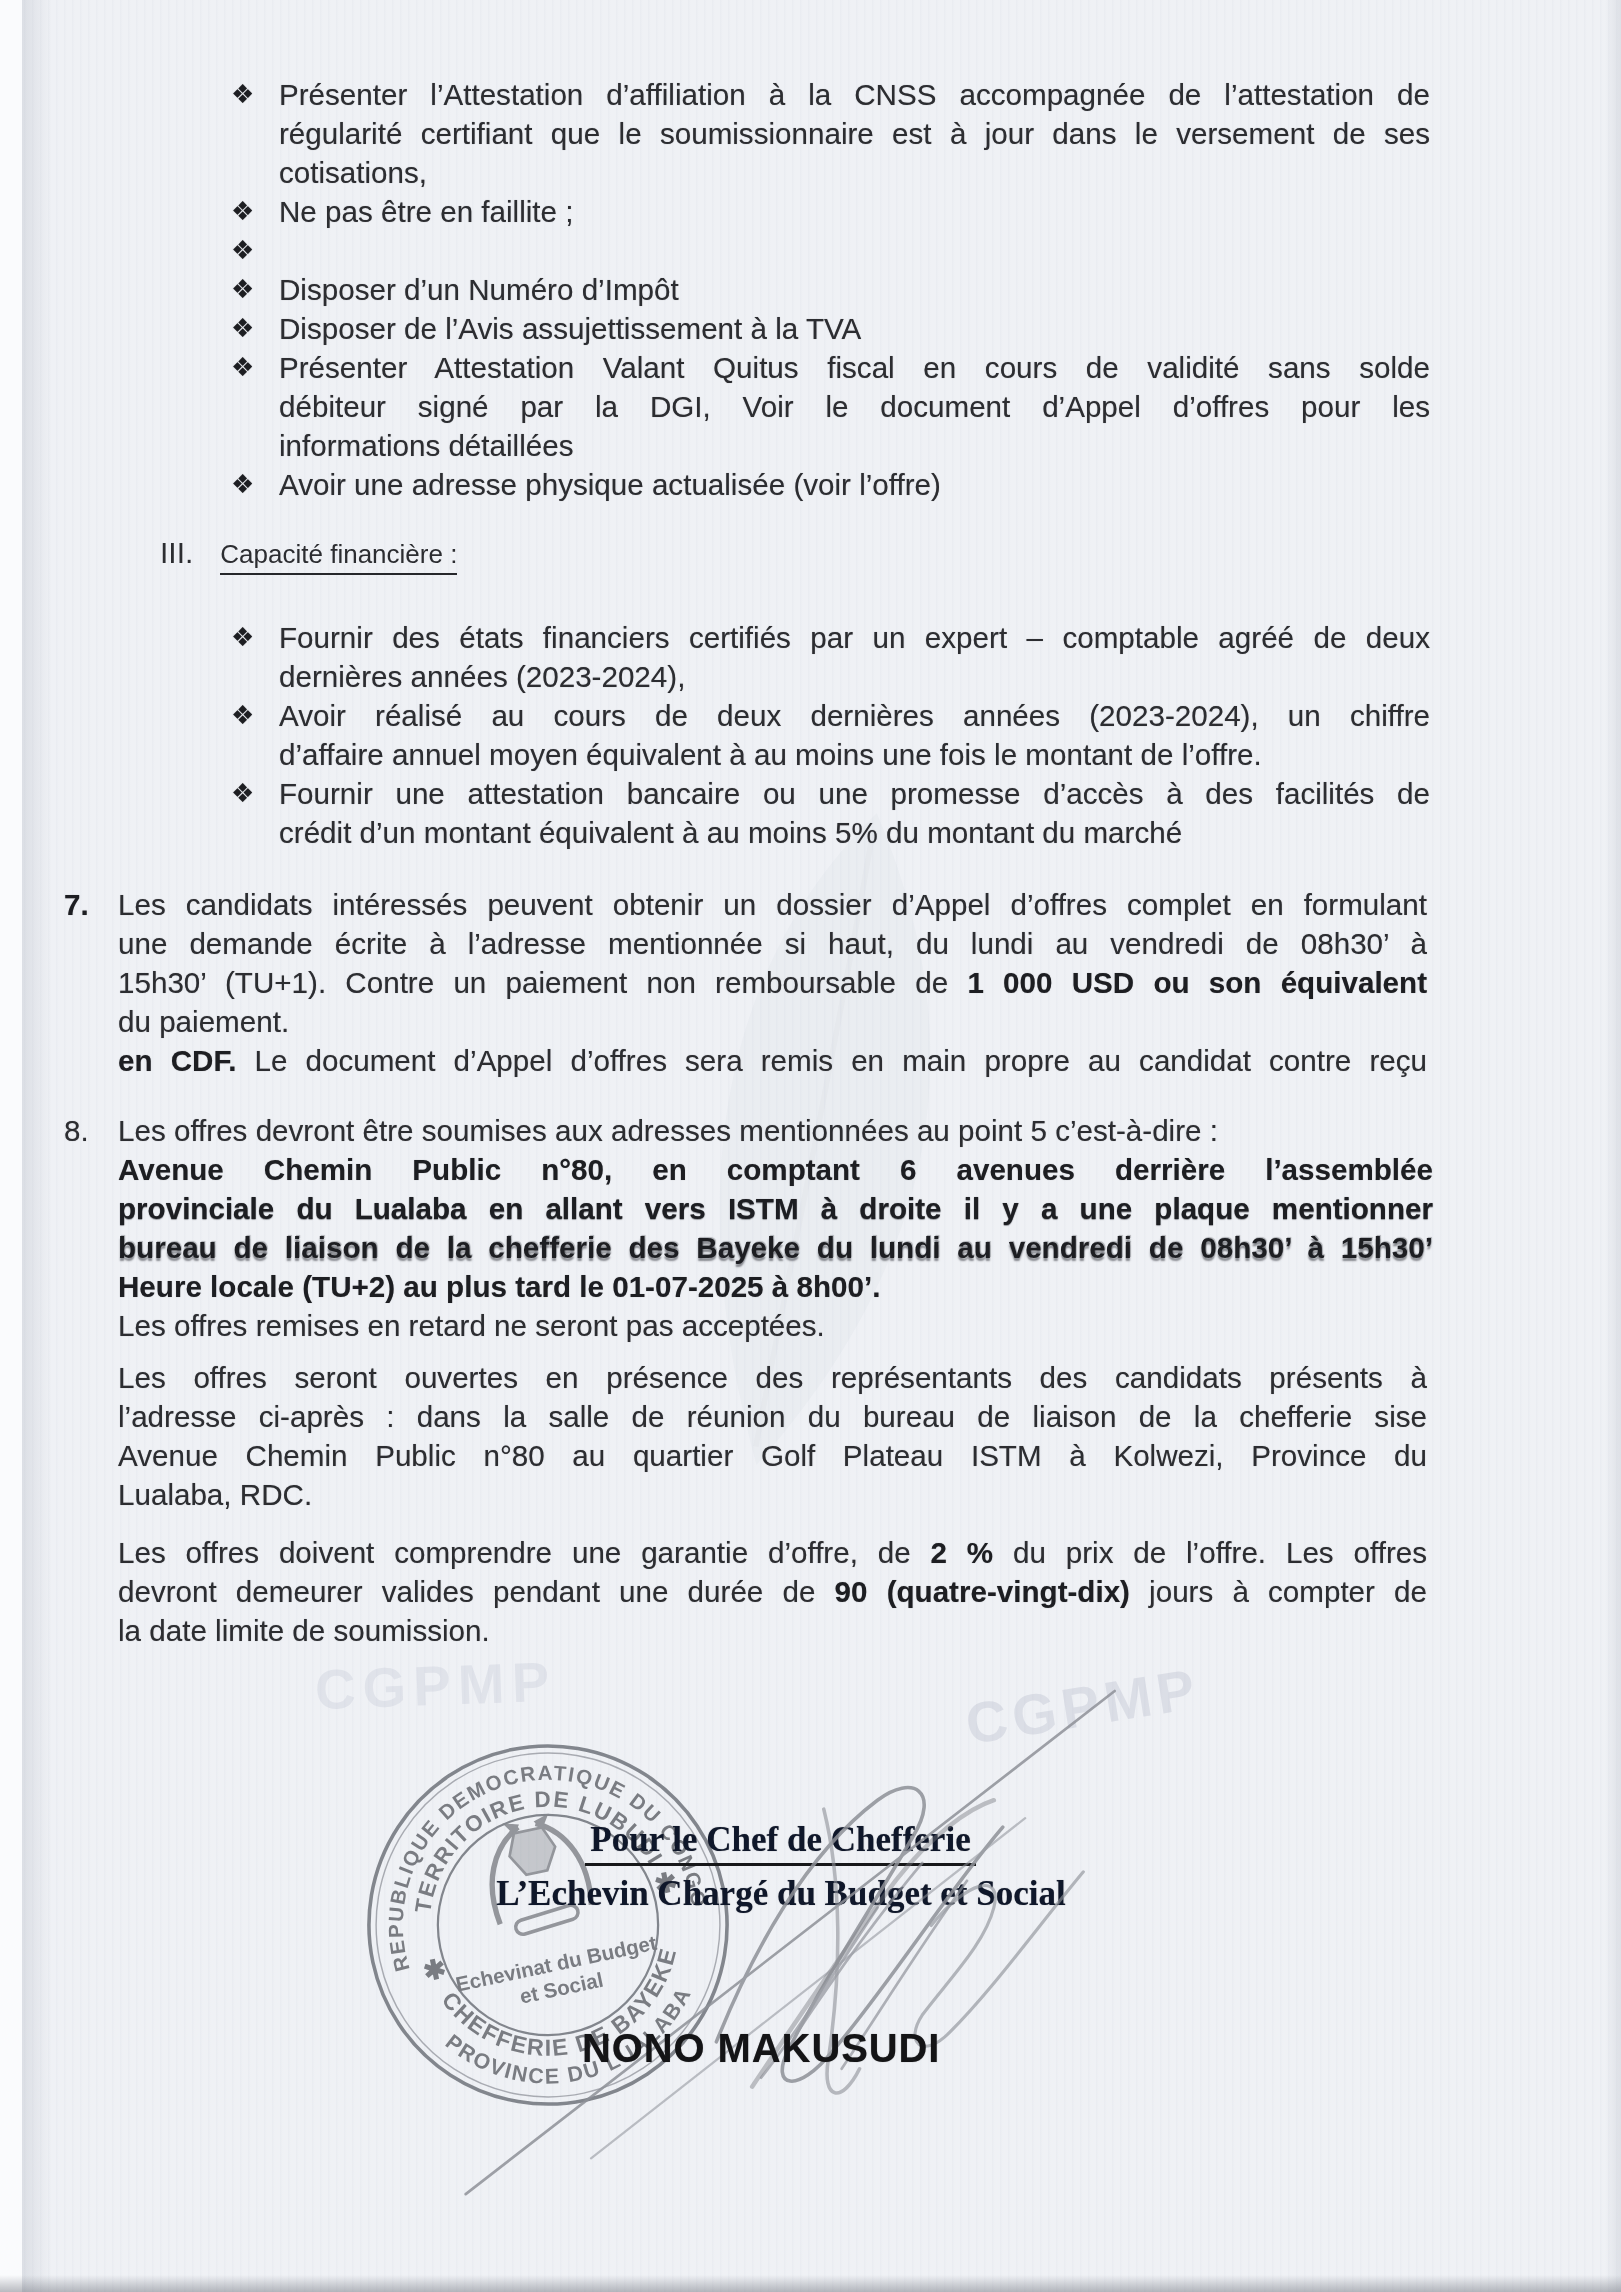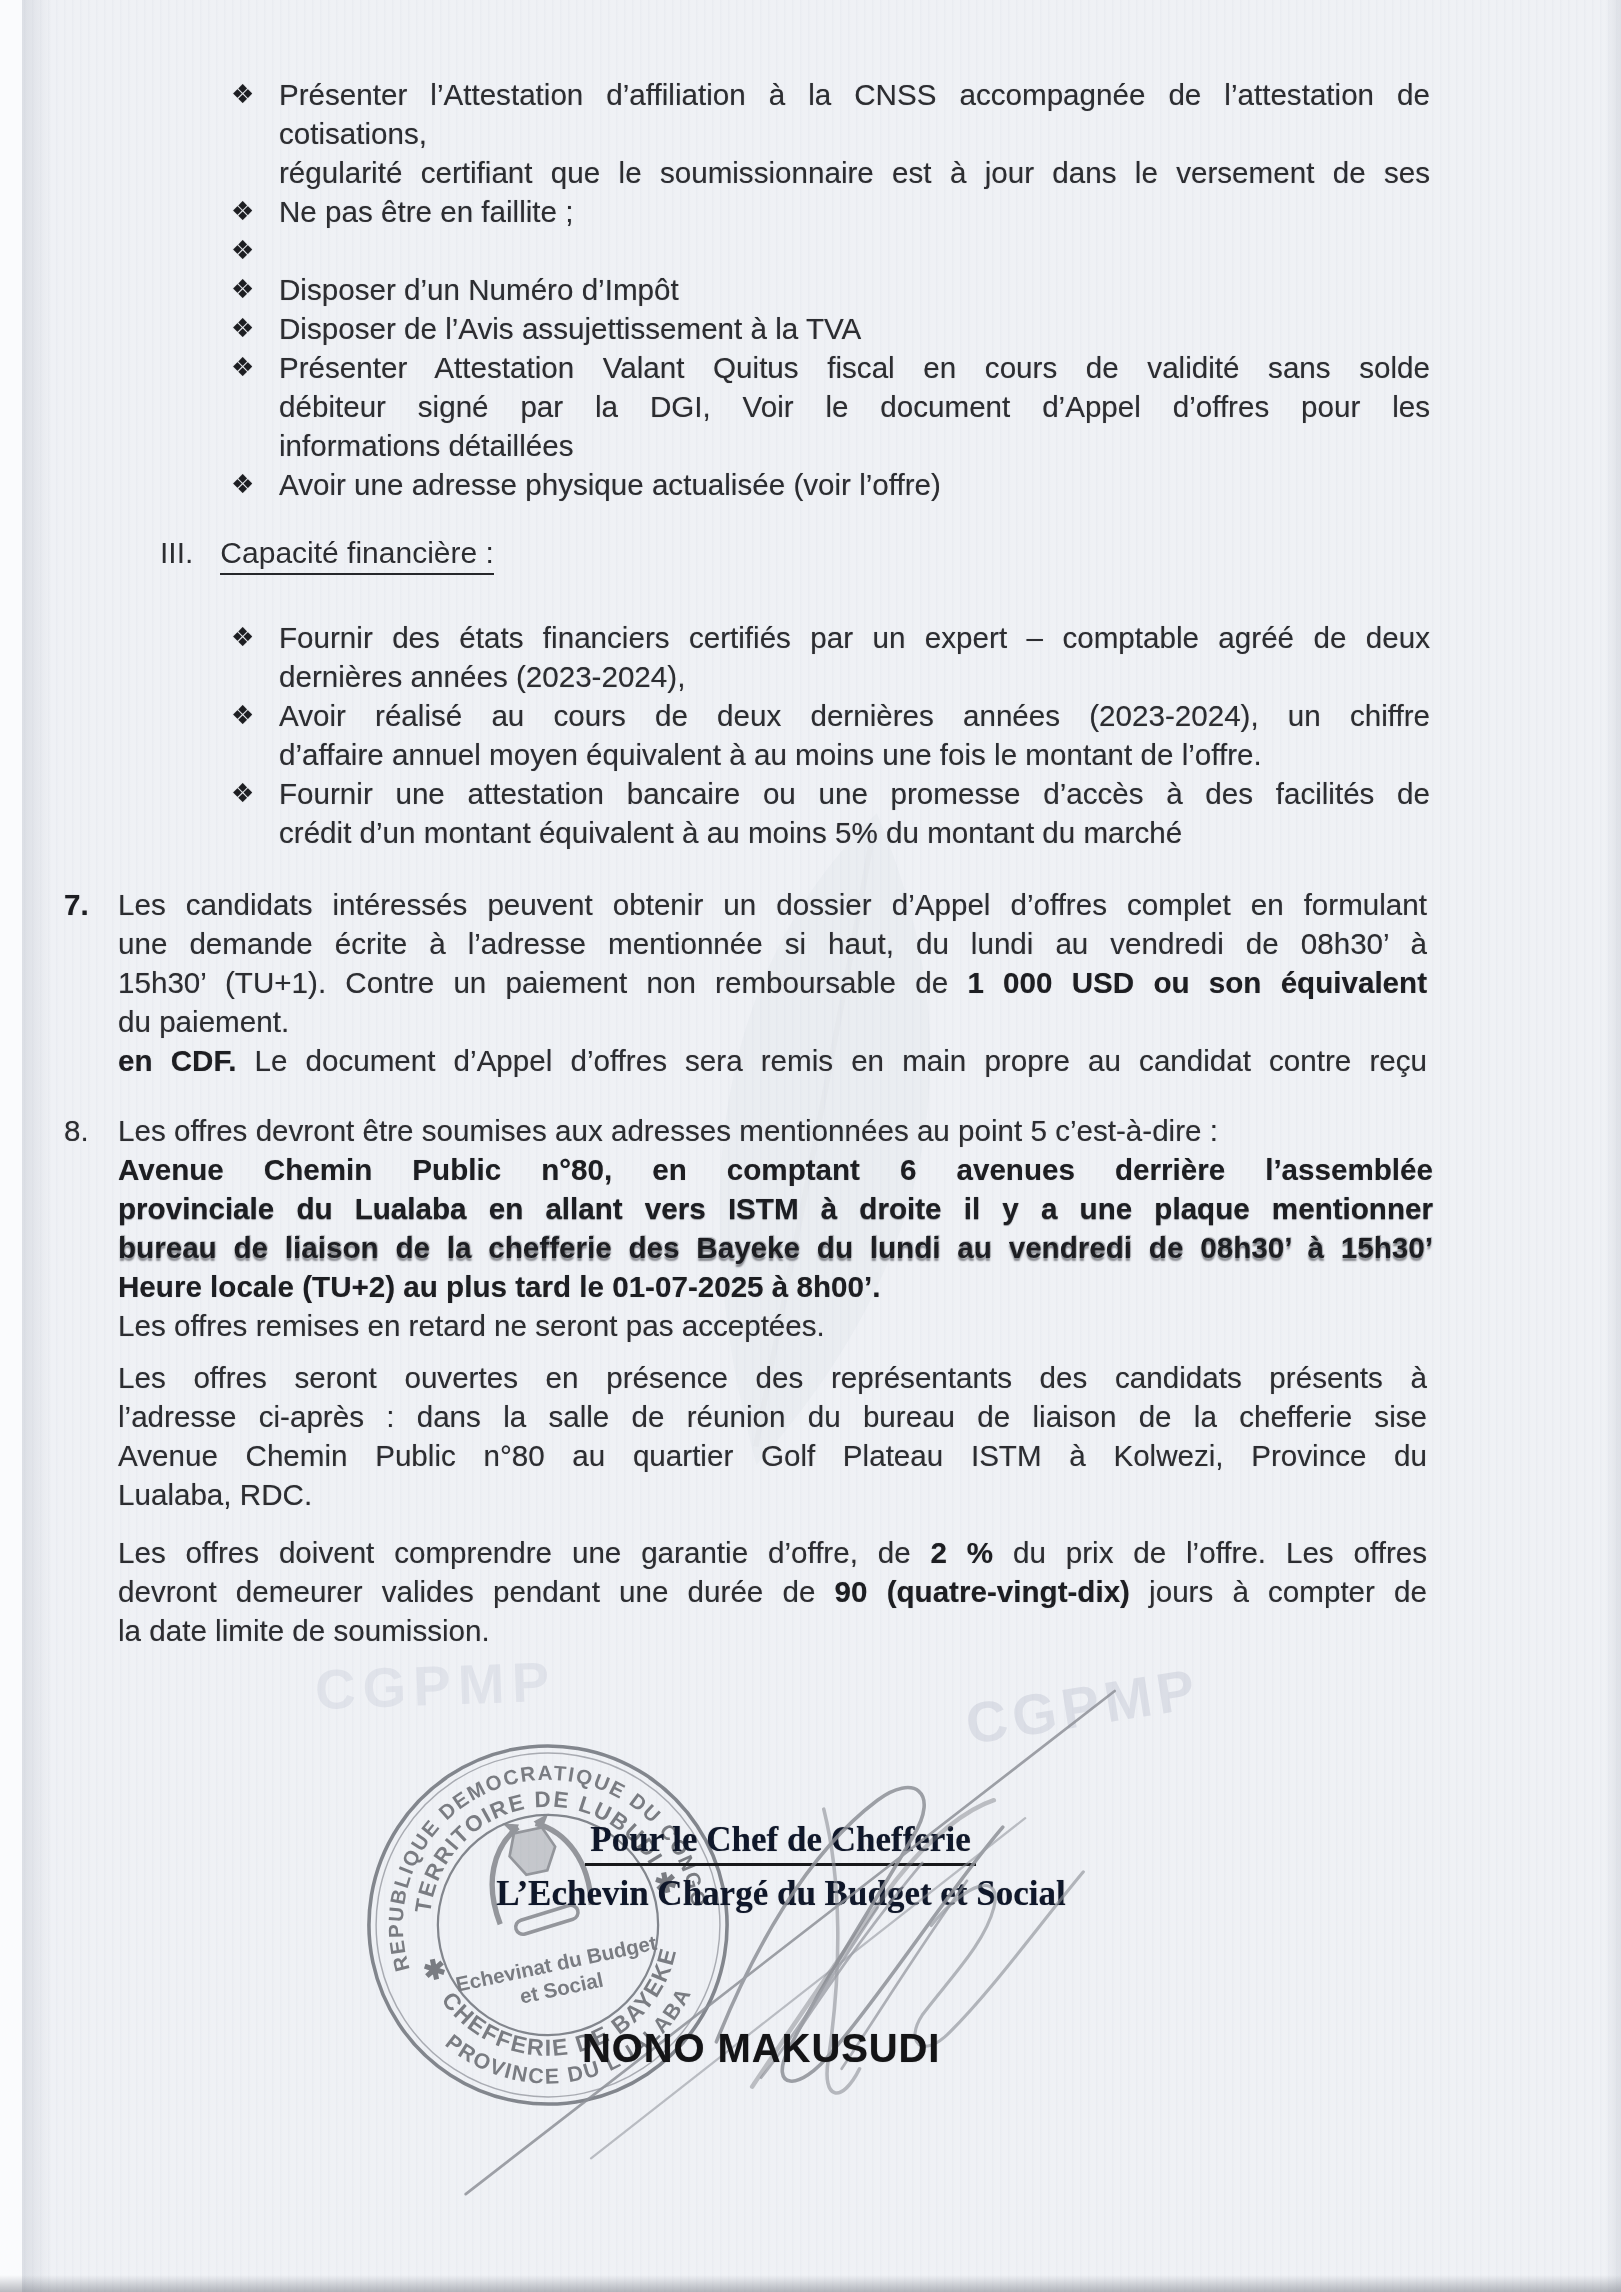--- a/index.html
+++ b/index.html
@@ -19,21 +19,21 @@
   .ln{position:relative;display:block;height:39px;font-size:29.6px;line-height:39px;white-space:nowrap;
       text-shadow:0 0 0.9px rgba(44,45,49,0.45);}
   .ln.j{white-space:normal;text-align:justify;text-align-last:justify;}
   .mk{position:absolute;left:-48px;top:0;font-size:26px;color:#1d1e22;}
   .num{position:absolute;left:-54px;top:0;}
   .b{font-weight:bold;color:#1d1e22;}
   .smear1{text-shadow:0 0.9px 0.9px rgba(55,57,64,0.45),0 0 0.9px rgba(44,45,49,0.5);}
   .smear2{filter:blur(0.4px);text-shadow:0 2.7px 1.8px rgba(55,57,64,0.55),0.9px -0.9px 0.9px rgba(55,57,64,0.35);}
 
   .cap-num{font-size:30px;}
-  .cap-title{font-size:30px;margin-left:27px;border-bottom:2.7px solid #26272b;padding-bottom:3.6px;}
+  .cap-title{font-size:26px;margin-left:27px;border-bottom:2.7px solid #26272b;padding-bottom:3.6px;}
 
   .sig-line{position:absolute;text-align:center;font-family:"Liberation Serif",serif;font-weight:bold;
             color:#0f172a;font-size:35px;text-shadow:0 0 0.9px rgba(27,28,31,0.5);}
   .sig-underline{border-bottom:3.6px solid #17181a;padding:0 5.4px 3.6px 5.4px;}
   .sig-name{position:absolute;text-align:left;font-weight:bold;font-size:40px;color:#141416;
             letter-spacing:0.9px;text-shadow:0 0 0.9px rgba(20,20,22,0.5);}
 
   .wm{position:absolute;font-weight:bold;pointer-events:none;}
   .wm-left{left:315px;top:1653px;font-size:56px;letter-spacing:7.2px;color:rgba(150,158,178,0.16);transform:rotate(-2deg);}
   .wm-right{left:965px;top:1673px;font-size:57px;letter-spacing:5.4px;color:rgba(148,156,176,0.22);transform:rotate(-9deg);}
@@ -50,22 +50,22 @@
 <div class="page">
   <div class="texture"></div>
 
   <svg class="leaf-svg" viewBox="0 0 520 800">
     <path d="M260 20 C 400 220 450 460 280 760 C 140 490 120 230 260 20 Z" fill="#b0b8c8" opacity="0.07"></path>
     <path d="M260 40 C 270 280 270 520 275 740" stroke="#a8b0c2" stroke-width="6" fill="none" opacity="0.06"></path>
   </svg>
 
   <div class="block" style="left:279px;top:75px;width:1151px;">
     <div class="ln j"><span class="mk">❖</span><span>Présenter l’Attestation d’affiliation à la CNSS accompagnée de l’attestation de</span></div>
+    <div class="ln j"><span>régularité certifiant que le soumissionnaire est à jour dans le versement de ses</span></div>
     <div class="ln"><span>cotisations,</span></div>
-    <div class="ln j"><span>régularité certifiant que le soumissionnaire est à jour dans le versement de ses</span></div>
     <div class="ln"><span class="mk">❖</span><span>Ne pas être en faillite ;</span></div>
     <div class="ln"><span class="mk">❖</span></div>
     <div class="ln"><span class="mk">❖</span><span>Disposer d’un Numéro d’Impôt</span></div>
     <div class="ln"><span class="mk">❖</span><span>Disposer de l’Avis assujettissement à la TVA</span></div>
     <div class="ln j"><span class="mk">❖</span><span>Présenter Attestation Valant Quitus fiscal en cours de validité sans solde</span></div>
     <div class="ln j"><span>débiteur signé par la DGI, Voir le document d’Appel d’offres pour les</span></div>
     <div class="ln"><span>informations détaillées</span></div>
     <div class="ln"><span class="mk">❖</span><span>Avoir une adresse physique actualisée (voir l’offre)</span></div>
   </div>
 

